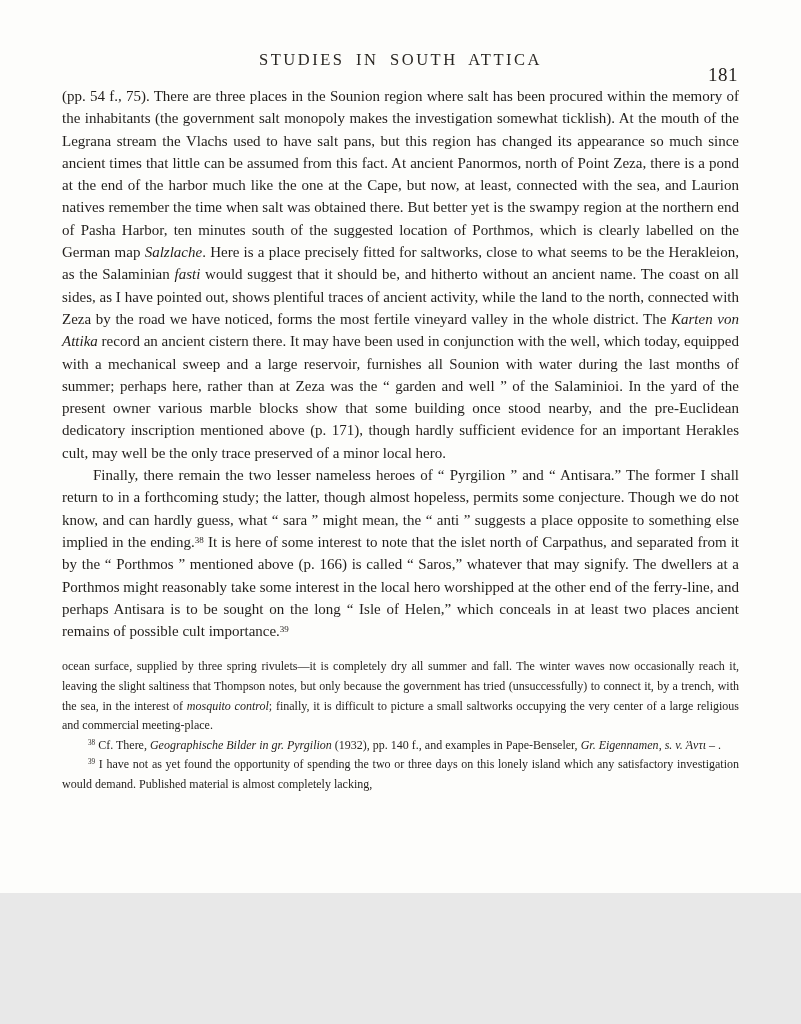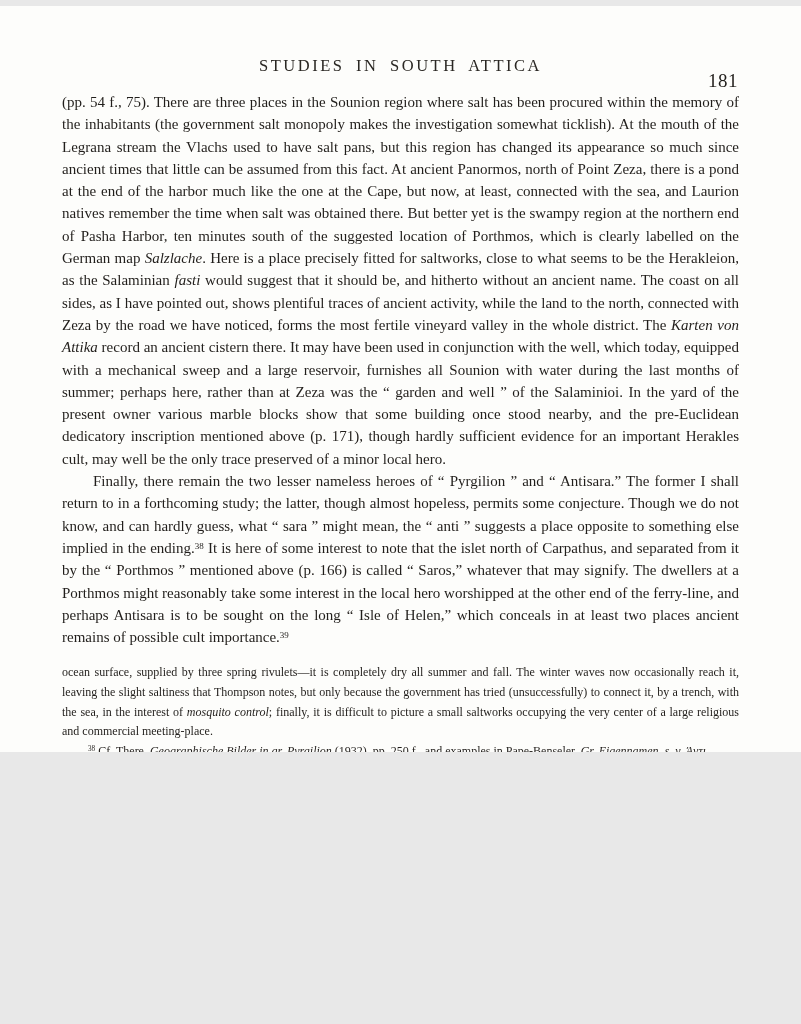--- a/index.html
+++ b/index.html
@@ -3,22 +3,22 @@
 <meta charset="utf-8">
 <style>
   html, body {
     margin: 0;
     padding: 0;
     background: #e8e8e8;
   }
   .page {
     position: relative;
     width: 801px;
-    height: 746px;
-    margin: 6px auto;
+    height: 893px;
+    margin: 0 auto;
     background: #fdfdfb;
     box-sizing: border-box;
     padding: 50px 62px 0 62px;
     font-family: "Liberation Serif", "DejaVu Serif", serif;
     color: #211e1b;
     overflow: hidden;
   }
   .page-header {
     position: relative;
     height: 22px;
@@ -81,16 +81,17 @@
     <div class="page-number">181</div>
   </div>
 
   <div class="body-text">
     <p><span>(pp. 54 f., 75).  There are three places in the Sounion region where salt has been procured within the memory of the inhabitants (the government salt monopoly makes the investigation somewhat ticklish).  At the mouth of the Legrana stream the Vlachs used to have salt pans, but this region has changed its appearance so much since ancient times that little can be assumed from this fact.  At ancient Panormos, north of Point Zeza, there is a pond at the end of the harbor much like the one at the Cape, but now, at least, connected with the sea, and Laurion natives remember the time when salt was obtained there.  But better yet is the swampy region at the northern end of Pasha Harbor, ten minutes south of the suggested location of Porthmos, which is clearly labelled on the German map </span><span class="italic">Salzlache</span><span>.  Here is a place precisely fitted for saltworks, close to what seems to be the Herakleion, as the Salaminian </span><span class="italic">fasti</span><span> would suggest that it should be, and hitherto without an ancient name.  The coast on all sides, as I have pointed out, shows plentiful traces of ancient activity, while the land to the north, connected with Zeza by the road we have noticed, forms the most fertile vineyard valley in the whole district.  The </span><span class="italic">Karten von Attika</span><span> record an ancient cistern there.  It may have been used in conjunction with the well, which today, equipped with a mechanical sweep and a large reservoir, furnishes all Sounion with water during the last months of summer; perhaps here, rather than at Zeza was the “ garden and well ” of the Salaminioi.  In the yard of the present owner various marble blocks show that some building once stood nearby, and the pre-Euclidean dedicatory inscription mentioned above (p. 171), though hardly sufficient evidence for an important Herakles cult, may well be the only trace preserved of a minor local hero.</span></p>
     <p class="indented"><span>Finally, there remain the two lesser nameless heroes of “ Pyrgilion ” and “ Antisara.”  The former I shall return to in a forthcoming study; the latter, though almost hopeless, permits some conjecture.  Though we do not know, and can hardly guess, what “ sara ” might mean, the “ anti ” suggests a place opposite to something else implied in the ending.</span><sup class="sup">38</sup><span>  It is here of some interest to note that the islet north of Carpathus, and separated from it by the “ Porthmos ” mentioned above (p. 166) is called “ Saros,” whatever that may signify.  The dwellers at a Porthmos might reasonably take some interest in the local hero worshipped at the other end of the ferry-line, and perhaps Antisara is to be sought on the long “ Isle of Helen,” which conceals in at least two places ancient remains of possible cult importance.</span><sup class="sup">39</sup></p>
   </div>
 
   <div class="footnotes">
     <p><span>ocean surface, supplied by three spring rivulets—it is completely dry all summer and fall.  The winter waves now occasionally reach it, leaving the slight saltiness that Thompson notes, but only because the government has tried (unsuccessfully) to connect it, by a trench, with the sea, in the interest of </span><span class="italic">mosquito control</span><span>; finally, it is difficult to picture a small saltworks occupying the very center of a large religious and commercial meeting-place.</span></p>
-    <p class="fn-indent"><sup class="sup">38</sup><span> Cf. There, </span><span class="italic">Geographische Bilder in gr. Pyrgilion</span><span> (1932), pp. 250 f., and examples in Pape-Benseler, </span><span class="italic">Gr. Eigennamen</span><span>, </span><span class="italic">s. v.</span><span> </span><span class="italic">Ἀντι</span><span> – .</span></p>
+    <p class="fn-indent"><sup class="sup">38</sup><span> Cf. There, </span><span class="italic">Geographische Bilder in gr. Pyrgilion</span><span> (1932), pp. 140 f., and examples in Pape-Benseler, </span><span class="italic">Gr. Eigennamen</span><span>, </span><span class="italic">s. v.</span><span> </span><span class="italic">Ἀντι</span><span> – .</span></p>
+    <p class="fn-indent"><sup class="sup">39</sup><span> I have not as yet found the opportunity of spending the two or three days on this lonely island which any satisfactory investigation would demand.  Published material is almost completely lacking,</span></p>
   </div>
 
 </div>
 
 </body></html>

